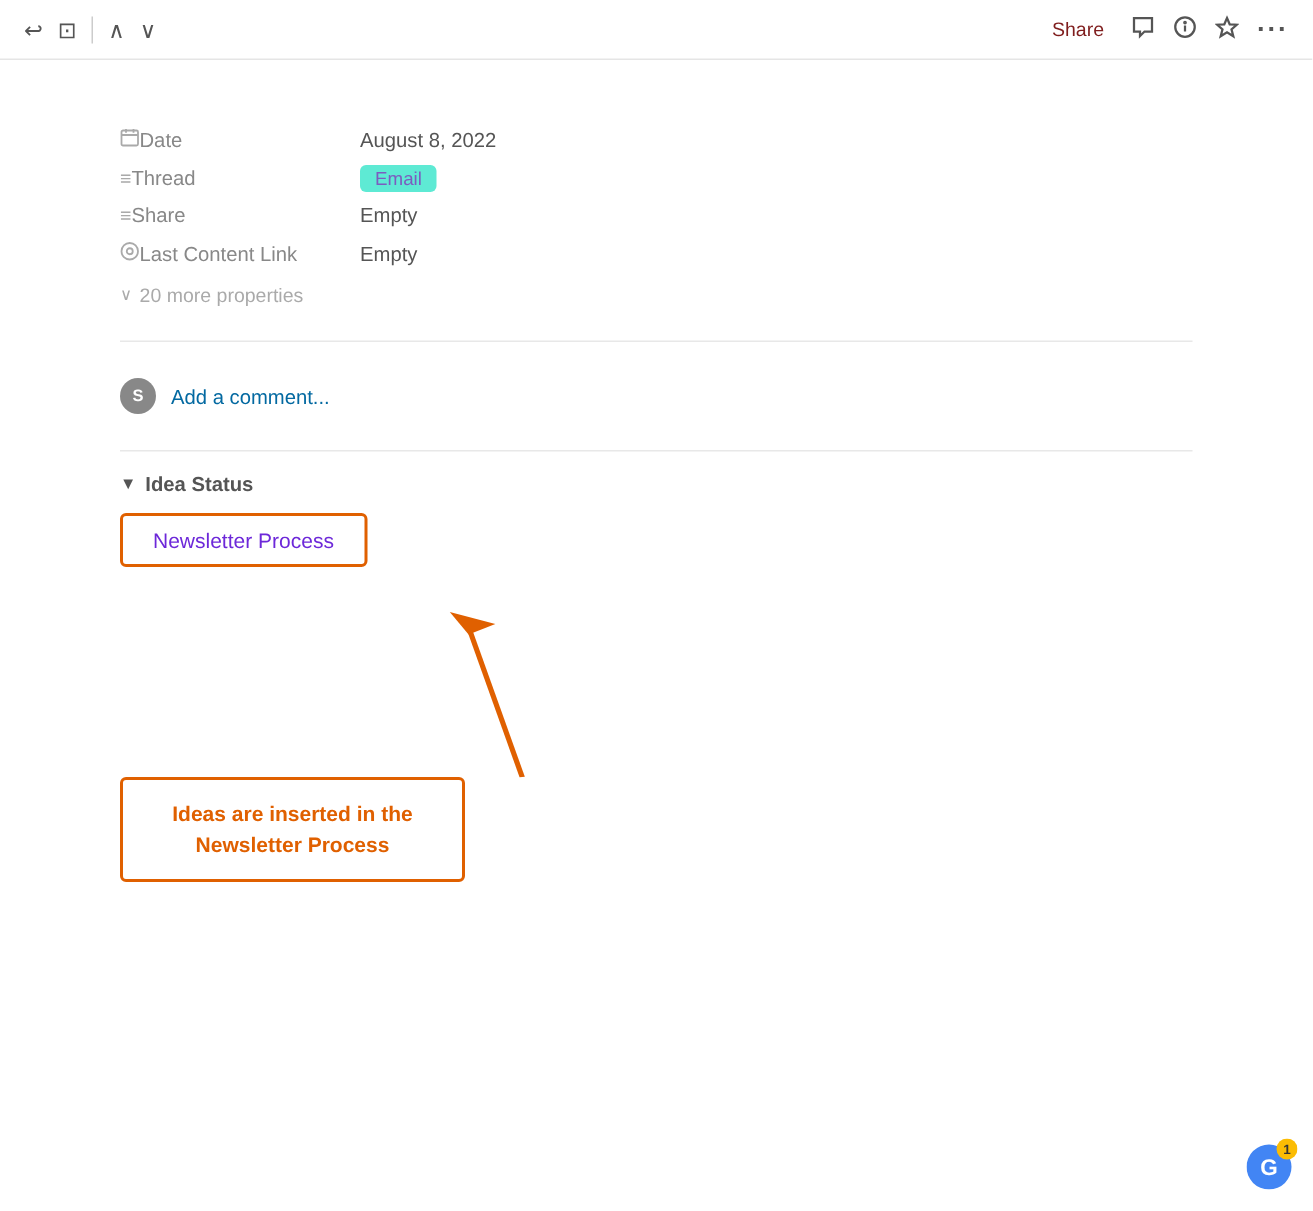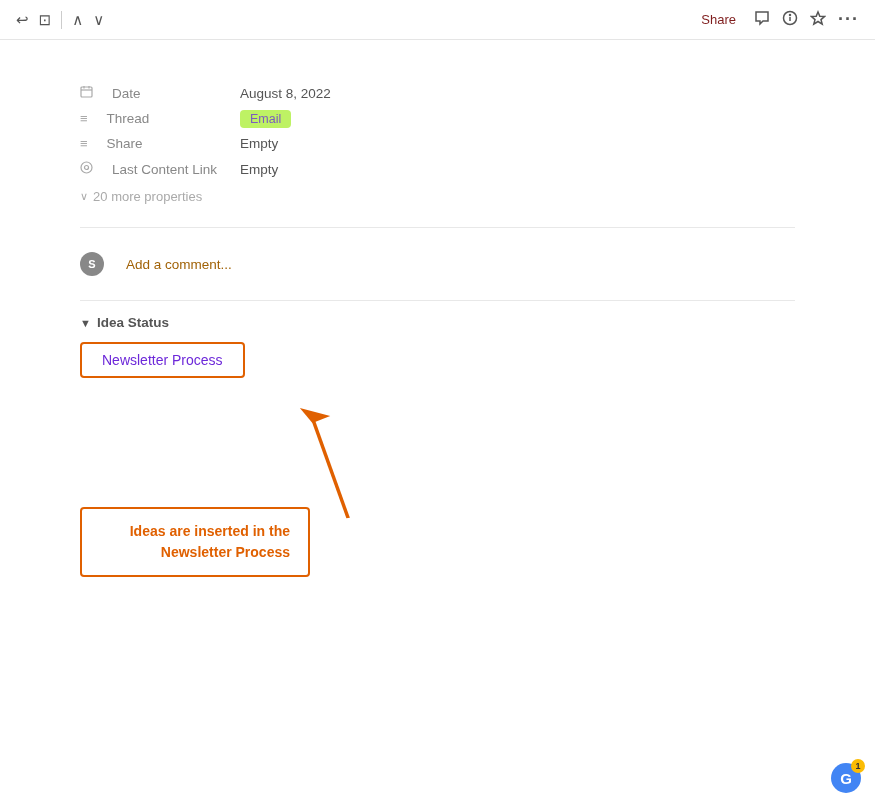--- a/index.html
+++ b/index.html
@@ -71,36 +71,36 @@
     }
     .property-row {
       display: flex;
       align-items: center;
       padding: 5px 0;
       gap: 0;
     }
     .property-label {
       display: flex;
       align-items: center;
-      gap: 19px;
+      gap: 0;
       width: 160px;
       font-size: 13.5px;
       color: #888;
     }
     .property-icon {
       font-size: 13px;
       color: #aaa;
     }
     .property-value {
       font-size: 13.5px;
       color: #555;
       text-align: center;
     }
     .tag-badge {
-      background: #bef264;
+      background: #5eead4;
       color: #7c5cbf;
       border-radius: 4px;
       padding: 2px 10px;
       font-size: 12.5px;
     }
     .more-properties {
       display: flex;
       align-items: center;
       gap: 5px;
       font-size: 13px;
@@ -133,23 +133,22 @@
       display: flex;
       align-items: center;
       justify-content: center;
       font-size: 11px;
       color: #fff;
       font-weight: 600;
       flex-shrink: 0;
     }
     .comment-placeholder {
       font-size: 13.5px;
-      color: #a16207;
+      color: #0369a1;
       cursor: text;
-      margin-left: 12px;
     }
 
     
     .idea-links-section {
       margin-top: 10px;
     }
     .idea-links-header {
       display: flex;
       align-items: center;
       gap: 6px;
@@ -189,28 +188,28 @@
       top: 0;
       left: 0;
       width: 100%;
       height: 100%;
       pointer-events: none;
     }
 
     
     .annotation-box {
       position: absolute;
-      bottom: 31px;
+      bottom: 20px;
       left: 0;
       border: 2px solid #e06000;
       border-radius: 4px;
       padding: 12px 18px;
       background: #fff;
       width: 230px;
-      text-align: right;
+      text-align: center;
     }
     .annotation-text {
       font-size: 14px;
       font-weight: 600;
       color: #e06000;
       line-height: 1.5;
     }
 
     
     .g-badge {

